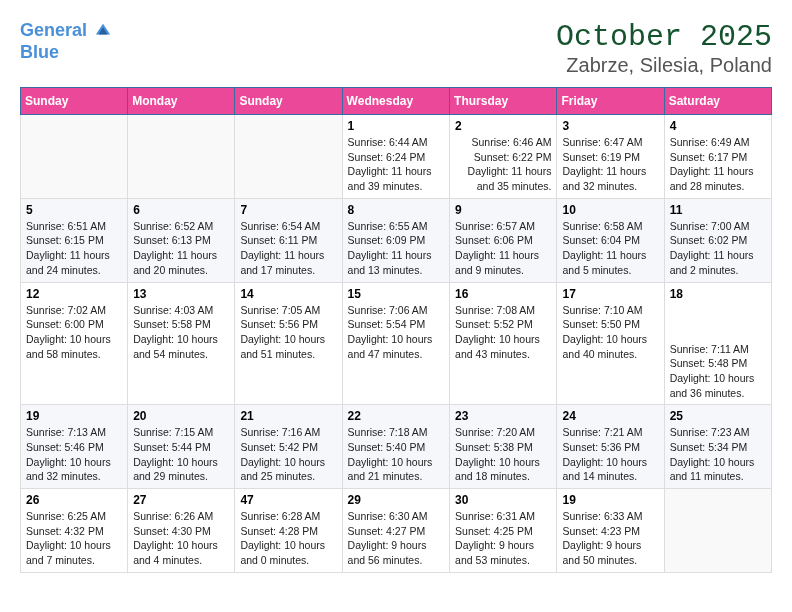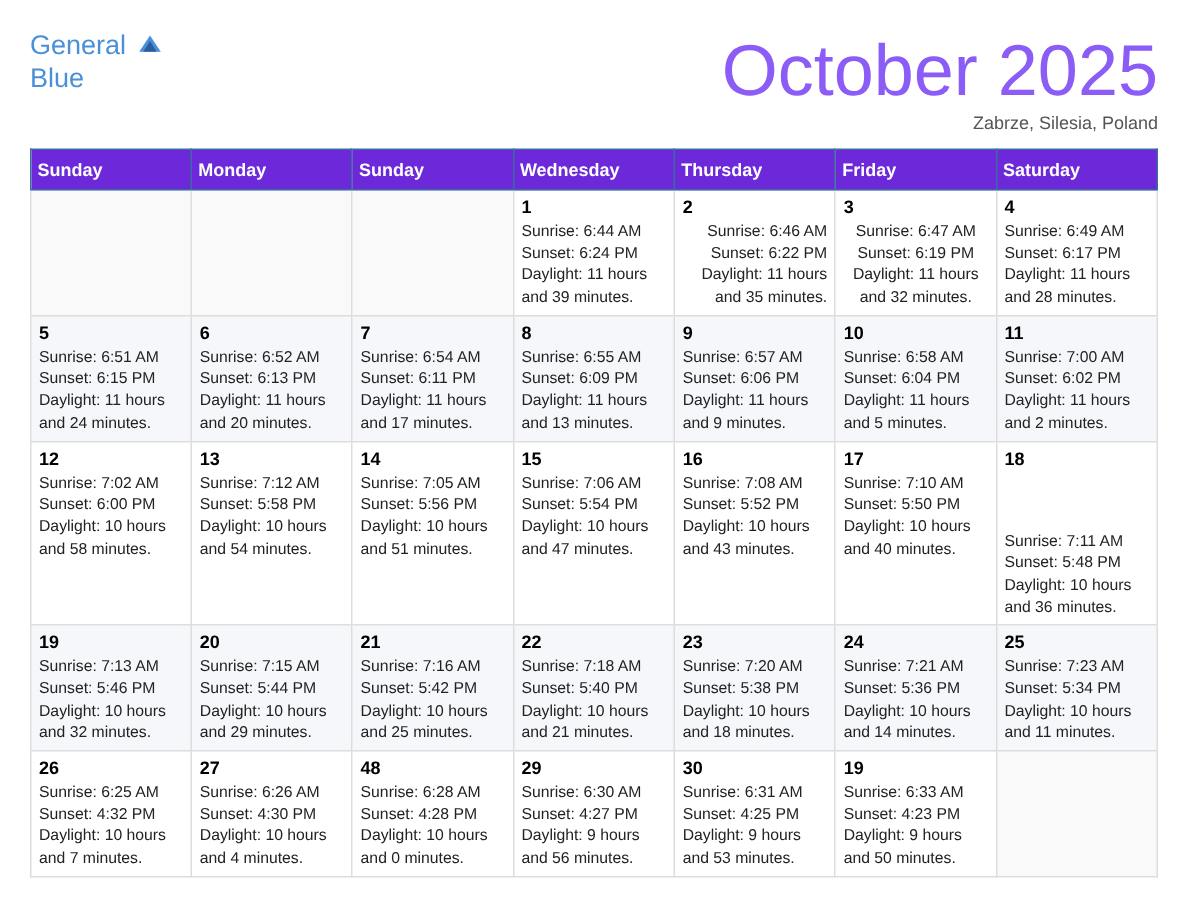--- a/index.html
+++ b/index.html
@@ -15,52 +15,53 @@
       justify-content: space-between;
       align-items: flex-start;
       margin-bottom: 10px;
     }
     .logo {
       display: flex;
       align-items: center;
     }
     .logo-text {
       font-size: 18px;
-      font-weight: normal;
+      font-weight: bold;
       color: #333;
       line-height: 1.2;
     }
     .logo-text span {
       color: #4a90d9;
     }
     .logo-icon {
       width: 18px;
       height: 18px;
       margin-left: 2px;
       margin-top: -2px;
     }
     .title-block {
       text-align: right;
     }
     .month-title {
-      font-size: 48px;
-      color: #8b5cf6;
+      font-size: 30px;
+      color: #14532d;
       font-weight: normal;
+      font-family: Liberation Mono, monospace;
     }
     .subtitle {
-      font-size: 12px;
+      font-size: 20px;
       color: #555;
     }
     table {
       width: 100%;
       border-collapse: collapse;
       font-size: 11px;
     }
     thead tr {
-      background: #6d28d9;
+      background: #ec4899;
       color: #fff;
     }
     thead th {
       padding: 6px 4px;
       text-align: left;
       font-size: 12px;
       font-weight: bold;
       border: 1px solid #3a6a9f;
     }
     tbody tr {
@@ -142,21 +143,21 @@
         </td>
         <td>
           <span class="day-number">2</span>
           <div class="day-info" style="white-space: pre-line; text-align: right;">Sunrise: 6:46 AM
 Sunset: 6:22 PM
 Daylight: 11 hours
 and 35 minutes.</div>
         </td>
         <td>
           <span class="day-number">3</span>
-          <div class="day-info" style="white-space: pre-line; text-align: center;">Sunrise: 6:47 AM
+          <div class="day-info" style="white-space: pre-line;">Sunrise: 6:47 AM
 Sunset: 6:19 PM
 Daylight: 11 hours
 and 32 minutes.</div>
         </td>
         <td>
           <span class="day-number">4</span>
           <div class="day-info" style="white-space: pre-line;">Sunrise: 6:49 AM
 Sunset: 6:17 PM
 Daylight: 11 hours
 and 28 minutes.</div>
@@ -216,21 +217,21 @@
       <tr>
         <td>
           <span class="day-number">12</span>
           <div class="day-info" style="white-space: pre-line;">Sunrise: 7:02 AM
 Sunset: 6:00 PM
 Daylight: 10 hours
 and 58 minutes.</div>
         </td>
         <td>
           <span class="day-number">13</span>
-          <div class="day-info" style="white-space: pre-line;">Sunrise: 7:12 AM
+          <div class="day-info" style="white-space: pre-line;">Sunrise: 4:03 AM
 Sunset: 5:58 PM
 Daylight: 10 hours
 and 54 minutes.</div>
         </td>
         <td>
           <span class="day-number">14</span>
           <div class="day-info" style="white-space: pre-line;">Sunrise: 7:05 AM
 Sunset: 5:56 PM
 Daylight: 10 hours
 and 51 minutes.</div>
@@ -324,21 +325,21 @@
 and 7 minutes.</div>
         </td>
         <td>
           <span class="day-number">27</span>
           <div class="day-info" style="white-space: pre-line;">Sunrise: 6:26 AM
 Sunset: 4:30 PM
 Daylight: 10 hours
 and 4 minutes.</div>
         </td>
         <td>
-          <span class="day-number">48</span>
+          <span class="day-number">47</span>
           <div class="day-info" style="white-space: pre-line;">Sunrise: 6:28 AM
 Sunset: 4:28 PM
 Daylight: 10 hours
 and 0 minutes.</div>
         </td>
         <td>
           <span class="day-number">29</span>
           <div class="day-info" style="white-space: pre-line;">Sunrise: 6:30 AM
 Sunset: 4:27 PM
 Daylight: 9 hours

